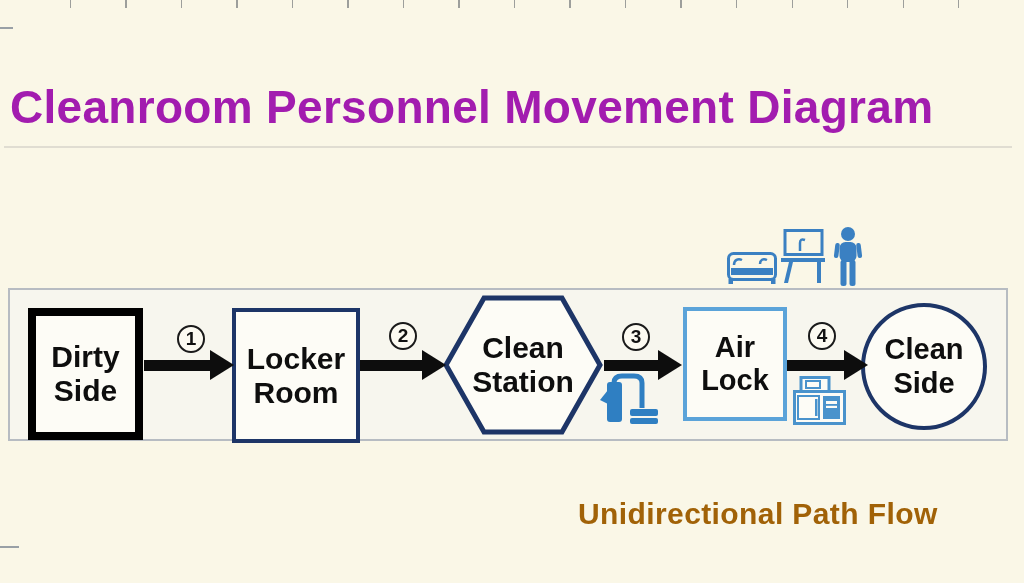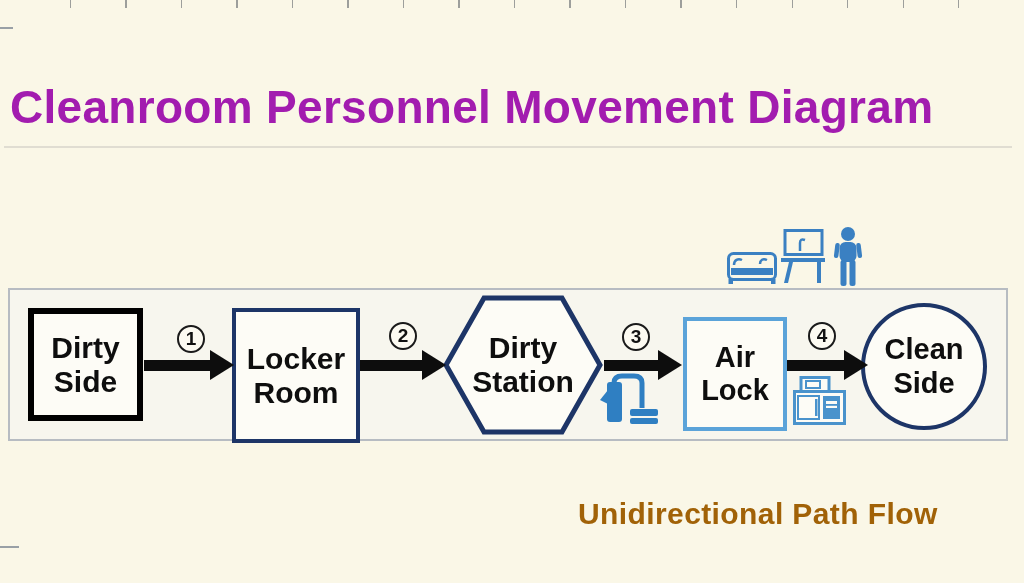--- a/index.html
+++ b/index.html
@@ -10,26 +10,26 @@
      rgba(80,86,94,.55) 54px,rgba(80,86,94,.55) 55.5px);}
   .dash-a{position:absolute;left:0;top:27px;width:13px;height:2px;background:#99a0a6;}
   .dash-b{position:absolute;left:0;top:546px;width:19px;height:2px;background:#99a0a6;}
   .title{position:absolute;left:10px;top:80px;font-size:46px;font-weight:bold;
      color:#a21caf;letter-spacing:.3px;white-space:nowrap;}
   .title-divider{position:absolute;left:4px;top:146px;width:1008px;height:2px;background:#e0ddd2;}
   .panel{position:absolute;left:8px;top:288px;width:1000px;height:153px;
      background:#f7f6ee;border:2px solid #b7bcc2;box-sizing:border-box;}
   .node{position:absolute;display:flex;align-items:center;justify-content:center;
      text-align:center;font-weight:bold;color:#0e0e0e;box-sizing:border-box;background:#fdfcf6;}
-  .node-dirty{left:28px;top:308px;width:115px;height:113px;border:6px solid #000000;
+  .node-dirty{left:28px;top:308px;width:115px;height:132px;border:8px solid #000000;
      font-size:30px;line-height:1.12;text-align:center;}
   .node-locker{left:232px;top:308px;width:128px;height:135px;border:4px solid #1d3567;
      font-size:30px;line-height:1.12;}
   .node-air{left:683px;top:307px;width:104px;height:114px;border:4px solid #5ba3d9;
-     font-size:29px;line-height:1.15;margin-top:10px;}
+     font-size:29px;line-height:1.15;}
   .node-clean{left:861px;top:303px;width:126px;height:127px;border:4px solid #1d3567;
      border-radius:50%;font-size:29px;line-height:1.15;justify-content:center;}
   .hex-wrap{position:absolute;left:438px;top:293px;width:170px;height:144px;}
   .hex-label{position:absolute;left:453px;top:293px;width:140px;height:144px;
      display:flex;align-items:center;justify-content:center;text-align:center;
      font-weight:bold;font-size:30px;line-height:1.12;color:#0e0e0e;}
   .shaft{position:absolute;top:360px;height:11px;background:#0d0d0d;}
   .head{position:absolute;top:350px;width:0;height:0;border-top:15px solid transparent;
      border-bottom:15px solid transparent;border-left:24px solid #0d0d0d;}
   .shaft1{left:144px;width:66px;} .head1{left:210px;}
@@ -87,21 +87,21 @@
   <div class="node node-dirty">
     <span>Dirty Side</span>
   </div>
   <div class="node node-locker">
     <span>Locker Room</span>
   </div>
   <svg class="hex-wrap" width="170" height="144" viewBox="0 0 170 144">
     <polygon points="8,72 46,5 124,5 162,72 124,139 46,139" fill="#fdfcf6" stroke="#1d3567" stroke-width="5"></polygon>
   </svg>
   <div class="hex-label">
-    <span>Dirty Station</span>
+    <span>Clean Station</span>
   </div>
   <div class="node node-air">
     <span>Air Lock</span>
   </div>
   <div class="node node-clean">
     <span>Clean Side</span>
   </div>
 
   <div class="shaft shaft1"></div>
   <div class="head head1"></div>

